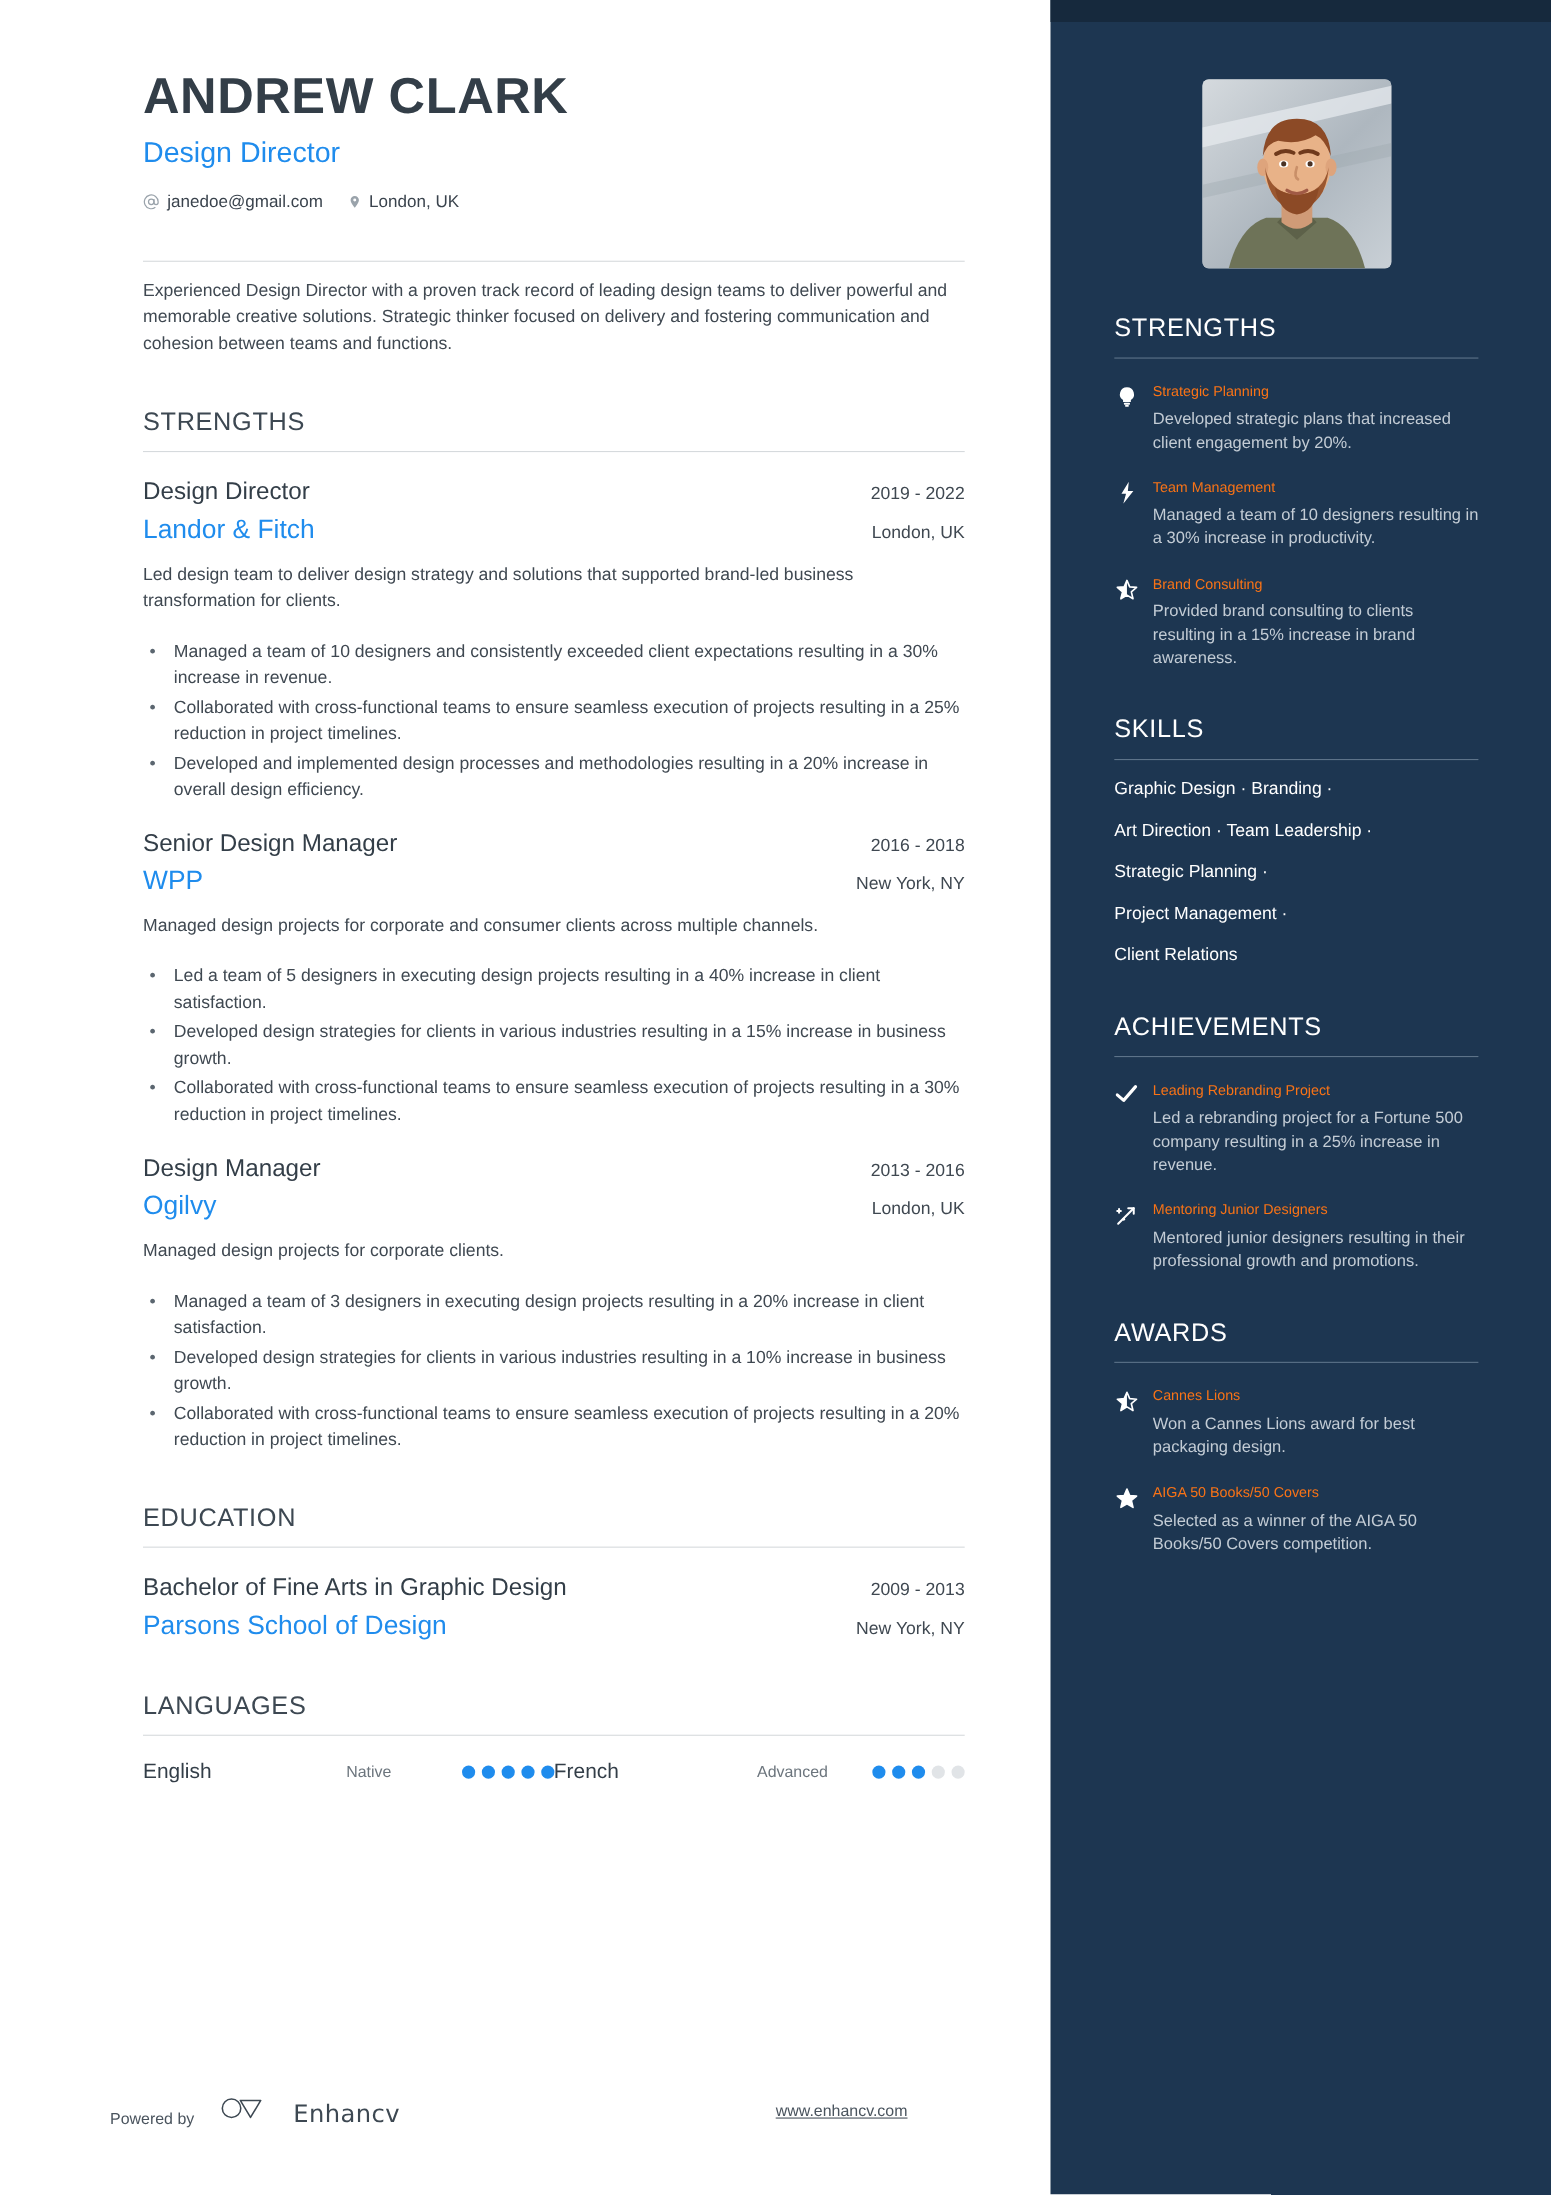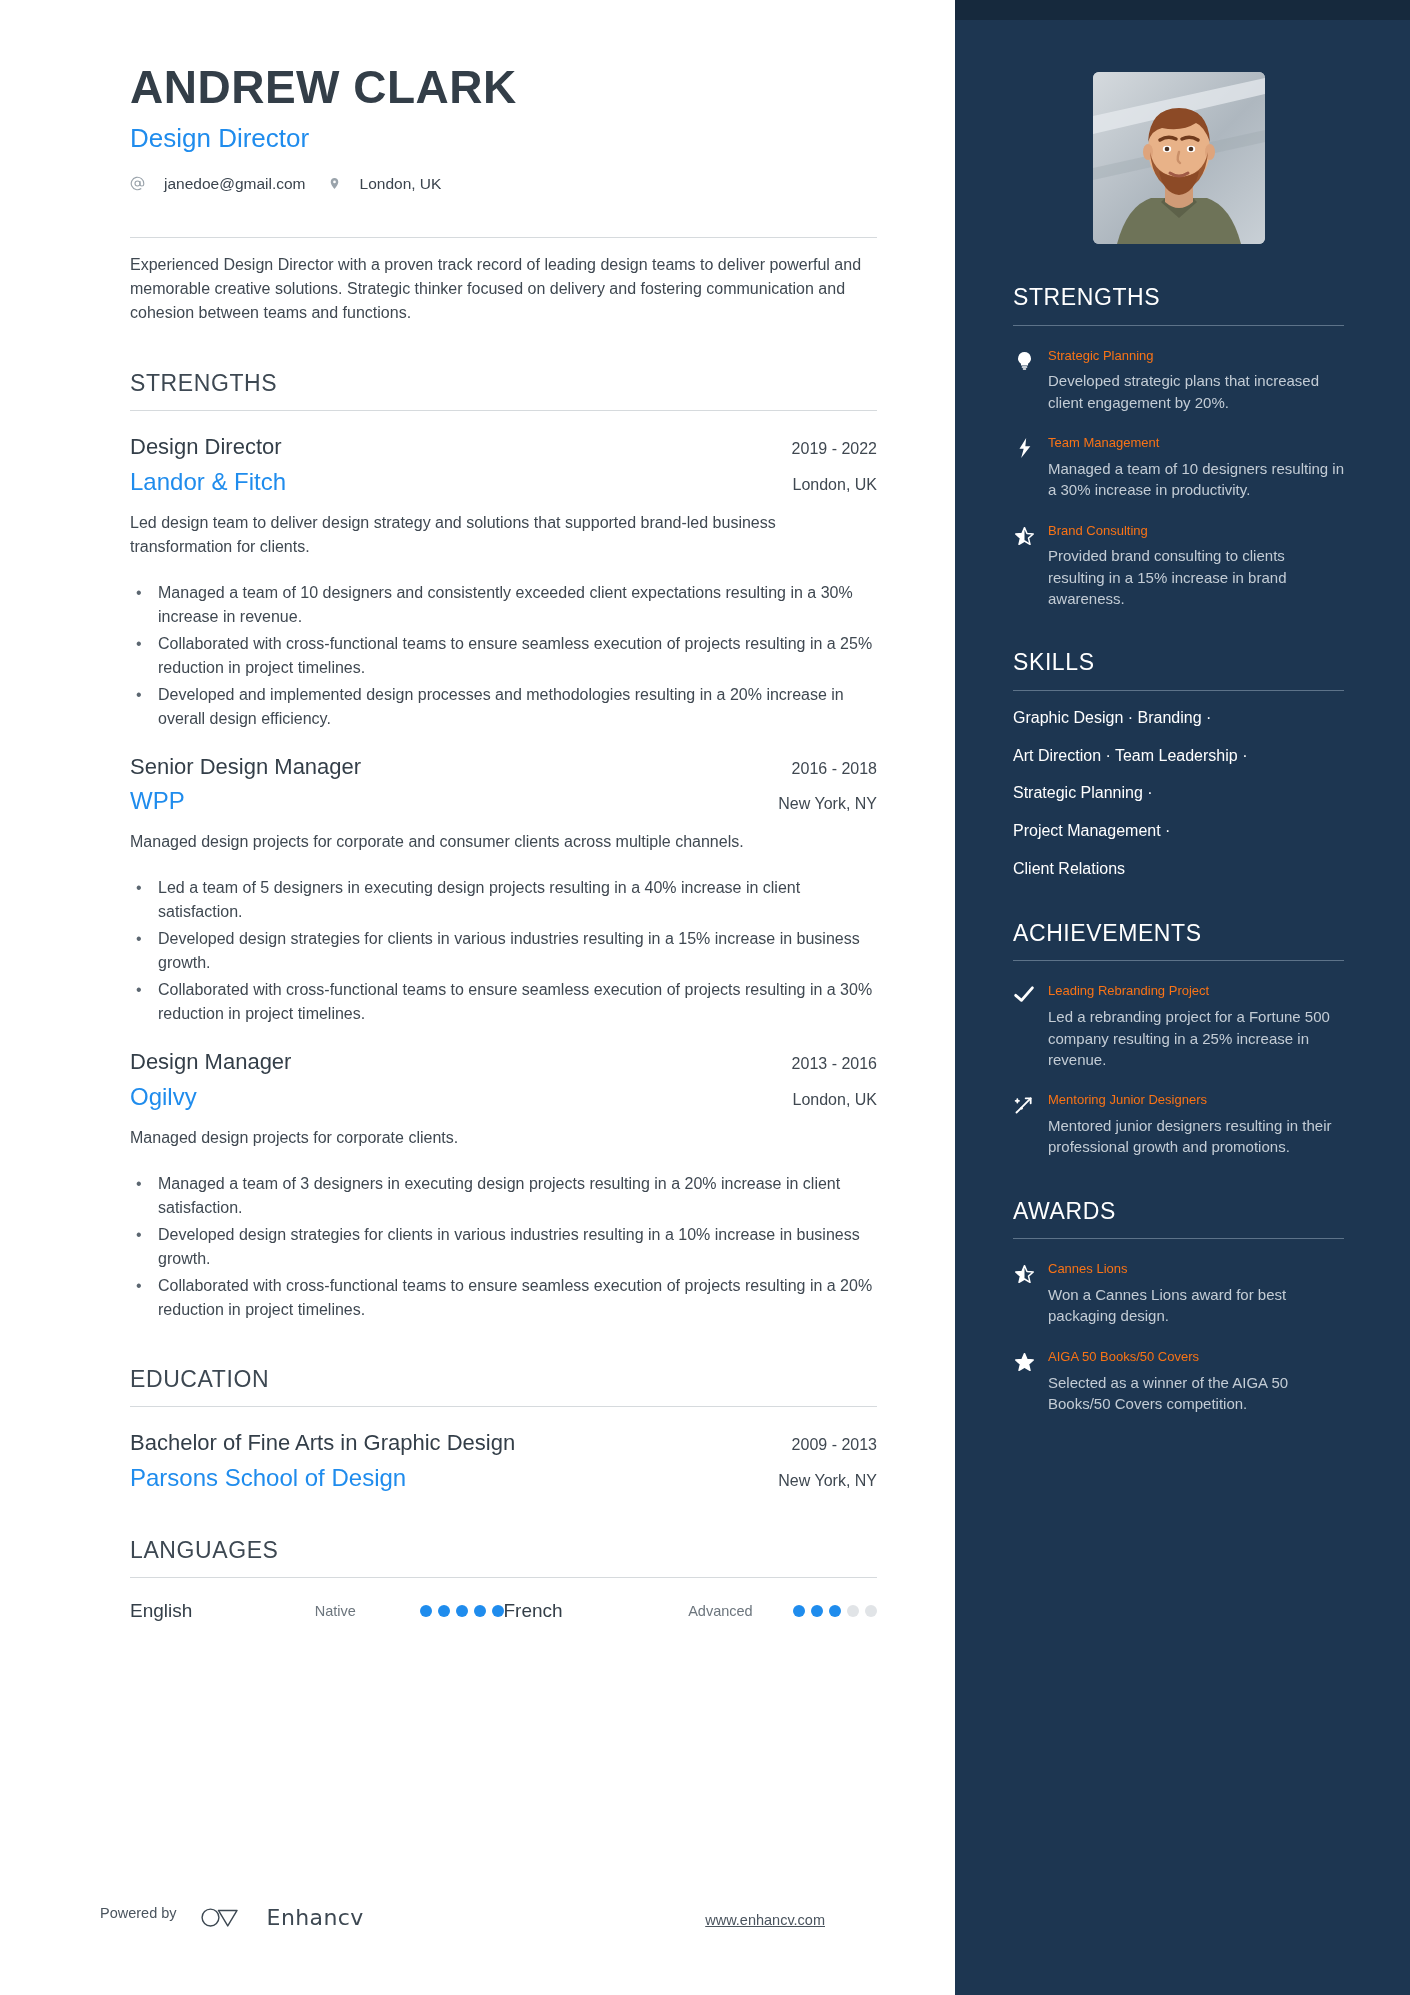--- a/index.html
+++ b/index.html
@@ -44,21 +44,21 @@
 
   .contact-row {
     display: flex;
     align-items: center;
     margin-top: 21px;
     gap: 22px;
   }
   .contact-item {
     display: flex;
     align-items: center;
-    gap: 19px;
+    gap: 7px;
     font-size: 15.5px;
     color: #3a434d;
   }
   .contact-ico { color: #9aa3ab; display: flex; align-items: center; }
 
   
   .sec { margin-top: 44px; }
   .sec-title {
     font-size: 23px;
     color: #3d4852;
@@ -172,21 +172,21 @@
     left: 100px;
     right: 0;
     bottom: 60px;
     width: 725px;
     display: flex;
     align-items: center;
     justify-content: space-between;
   }
   .powered {
     display: flex;
-    align-items: flex-start;
+    align-items: flex-end;
     gap: 22px;
   }
   .powered-label {
     font-size: 14.5px;
     color: #4a545e;
   }
   .enhancv-word {
     font-size: 22px;
     color: #3d4852;
     letter-spacing: 0.4px;

